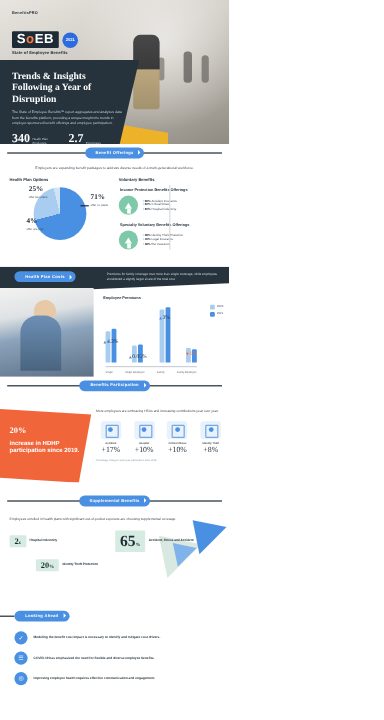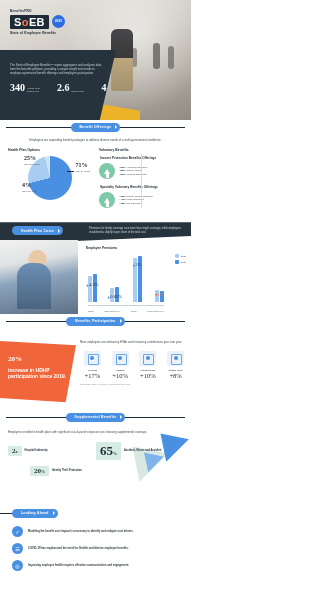--- a/index.html
+++ b/index.html
@@ -23,21 +23,21 @@
     background: linear-gradient(180deg,#3a3a3c 0%,#2b2b2d 46%,#b9a277 47%,#a08f68 100%);
     border-radius: 6px 6px 2px 2px; opacity:.92;
   }
   .hero-fig { position:absolute; background:#5c5a57; border-radius:3px; opacity:.75; }
   .f1 { left:80%; top:36%; width:7px; height:26px; }
   .f2 { left:88%; top:38%; width:6px; height:23px; background:#6e6a66; }
   .f3 { left:69%; top:40%; width:5px; height:19px; background:#7d7973; }
 
   .logo-block { position:absolute; left:10px; top:9px; z-index:4; }
   .logo-eyebrow { font-size:3.2px; font-weight:700; color:#1d2b36; letter-spacing:.2px; }
-  .logo-main { display:flex; align-items:flex-start; gap:3px; margin-top:2px; }
+  .logo-main { display:flex; align-items:flex-end; gap:3px; margin-top:13px; }
   .logo-box {
     background:#1d2b36; color:#fff; font-size:11px; font-weight:700;
     padding:1px 4px; border-radius:1px; letter-spacing:.4px; line-height:1.1;
   }
   .logo-box .dot { color:#ff7a45; }
   .logo-badge {
     width:13px; height:13px; border-radius:50%; background:#2d6cdf;
     color:#fff; font-size:3.4px; font-weight:700; display:flex;
     align-items:center; justify-content:center; text-align:center; line-height:1;
   }
@@ -238,29 +238,30 @@
       <div class="logo-main">
         <div class="logo-box">
           <span>S</span><span class="dot">o</span><span>EB</span>
         </div>
         <div class="logo-badge">2021</div>
       </div>
       <div class="logo-sub">State of Employee Benefits</div>
     </div>
 
     <div class="hero-panel">
+      <div class="hero-title">Trends &amp; Insights Following a Year of Disruption</div>
       <div class="hero-body">The State of Employee Benefits™ report aggregates and analyzes data from the benefits platform, providing a unique insight into trends in employer-sponsored benefit offerings and employee participation.</div>
       <div class="hero-stats">
         <div class="stat">
           <div class="stat-num">340</div>
           <div class="stat-lbl">Health Plan Employers</div>
         </div>
         <div class="divider-v"></div>
         <div class="stat">
-          <div class="stat-num">2.6</div>
+          <div class="stat-num">2.7</div>
           <div class="stat-lbl">Employees</div>
         </div>
         <div class="divider-v"></div>
         <div class="stat">
           <div class="stat-num">4</div>
           <div class="stat-lbl">Years of Benefits Enrollment Data</div>
         </div>
       </div>
     </div>
     <div class="hero-swoosh"></div>

